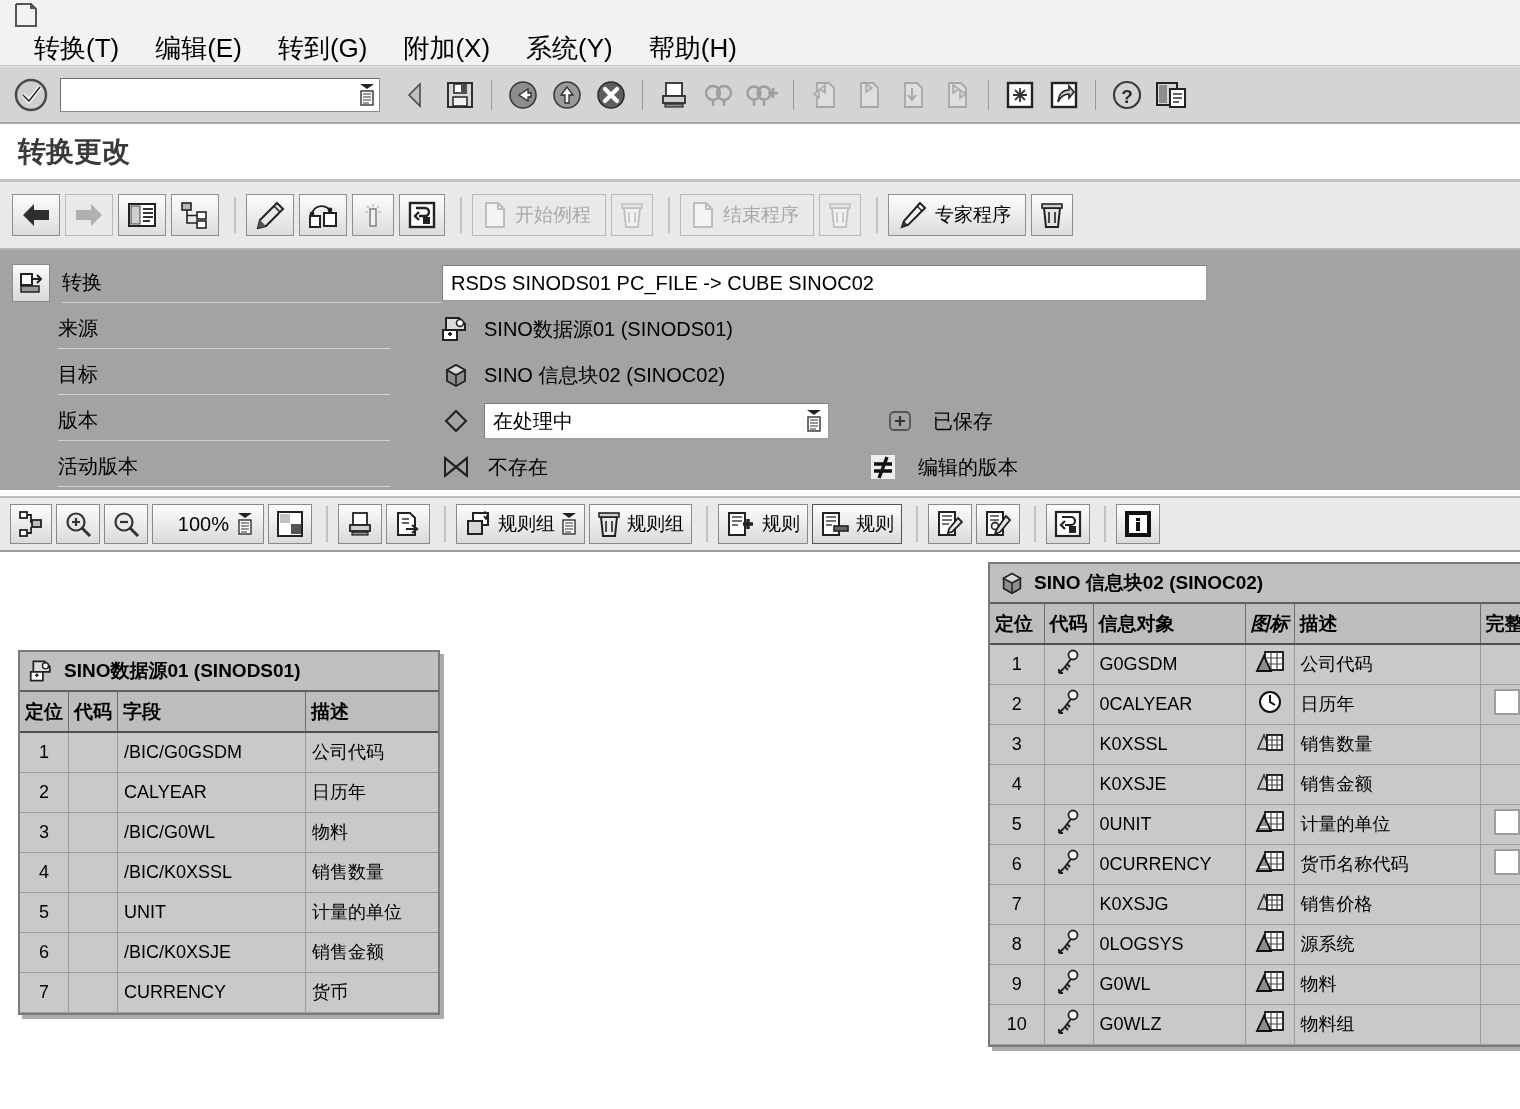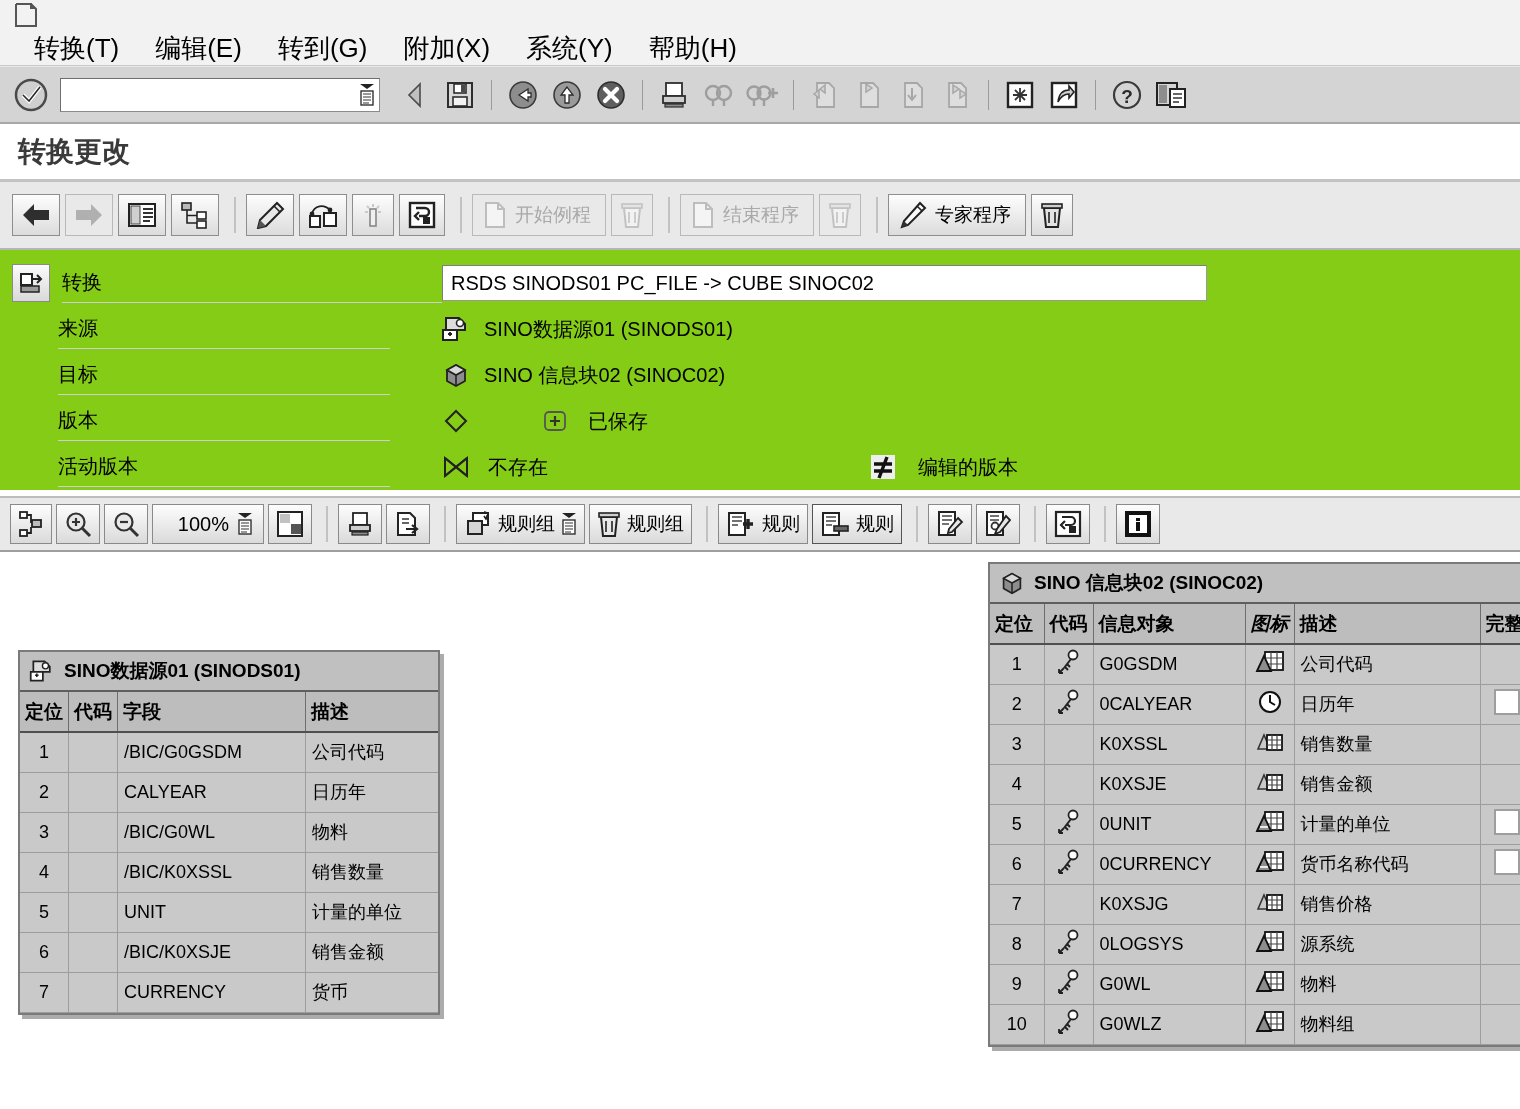--- a/index.html
+++ b/index.html
@@ -77,21 +77,21 @@
     gap:8px; padding:0 8px; margin-right:5px;
     flex:0 0 auto;
   }
   .abtn.wide { padding:0 14px 0 10px; }
   .abtn .lbl { font-size:19px; white-space:nowrap; }
   .abtn.off { background:#e9e9e9; border-color:#b9b9b9; color:#a6a6a6; }
   .abtn.off .lbl { color:#a9a9a9; }
   .asep { width:2px; height:36px; background:#c2c2c2; margin:0 10px; flex:0 0 auto; }
 
   
-  .attrblock { padding:10px 0 0 0; background:#84cc16; position:relative; }
+  .attrblock { padding:10px 0 0 0; background:#a3a3a3; position:relative; }
   .attrrow { display:flex; align-items:center; height:46px; position:relative; }
   .attr-icon-left {
     width:38px; height:38px; margin-left:12px; margin-right:12px;
     display:flex; align-items:center; justify-content:center;
     border:1px solid #8a8a8a; background:linear-gradient(#fbfbfb,#d9d9d9);
     flex:0 0 auto;
   }
   .attr-label {
     width:390px; font-size:20px; padding-left:58px;
     border-bottom:1px solid #cfcfcf; height:40px; display:flex; align-items:center;
@@ -473,20 +473,28 @@
       </svg>
     </div>
     <div class="attr-value">SINO 信息块02 (SINOC02)</div>
   </div>
 
   <div class="attrrow">
     <div class="attr-label indent0">版本</div>
     <div class="attr-midicon" style="margin-left:44px;">
       <svg width="28" height="28" viewBox="0 0 28 28">
         <path d="M14,4 L24,14 L14,24 L4,14 Z" fill="none" stroke="#222" stroke-width="2"></path>
+      </svg>
+    </div>
+    <div class="txtinput" style="width:345px;">
+      <span>在处理中</span>
+      <svg class="listglyph" viewBox="0 0 16 24">
+        <path d="M1,1 h14 l-7,5 z" fill="#222"></path>
+        <rect x="2" y="8" width="12" height="14" fill="#fff" stroke="#333" stroke-width="1.4"></rect>
+        <path d="M4,11 h8 M4,14 h8 M4,17 h8 M4,20 h6" stroke="#333" stroke-width="1.2"></path>
       </svg>
     </div>
     <div class="statusicon" style="margin-left:54px;">
       <svg width="28" height="28" viewBox="0 0 28 28">
         <rect x="4" y="5" width="20" height="18" rx="4" fill="none" stroke="#555" stroke-width="1.8"></rect>
         <path d="M14,9 v10 M9,14 h10" stroke="#333" stroke-width="2.2"></path>
       </svg>
     </div>
     <div class="attr-value" style="margin-left:16px;">已保存</div>
   </div>

